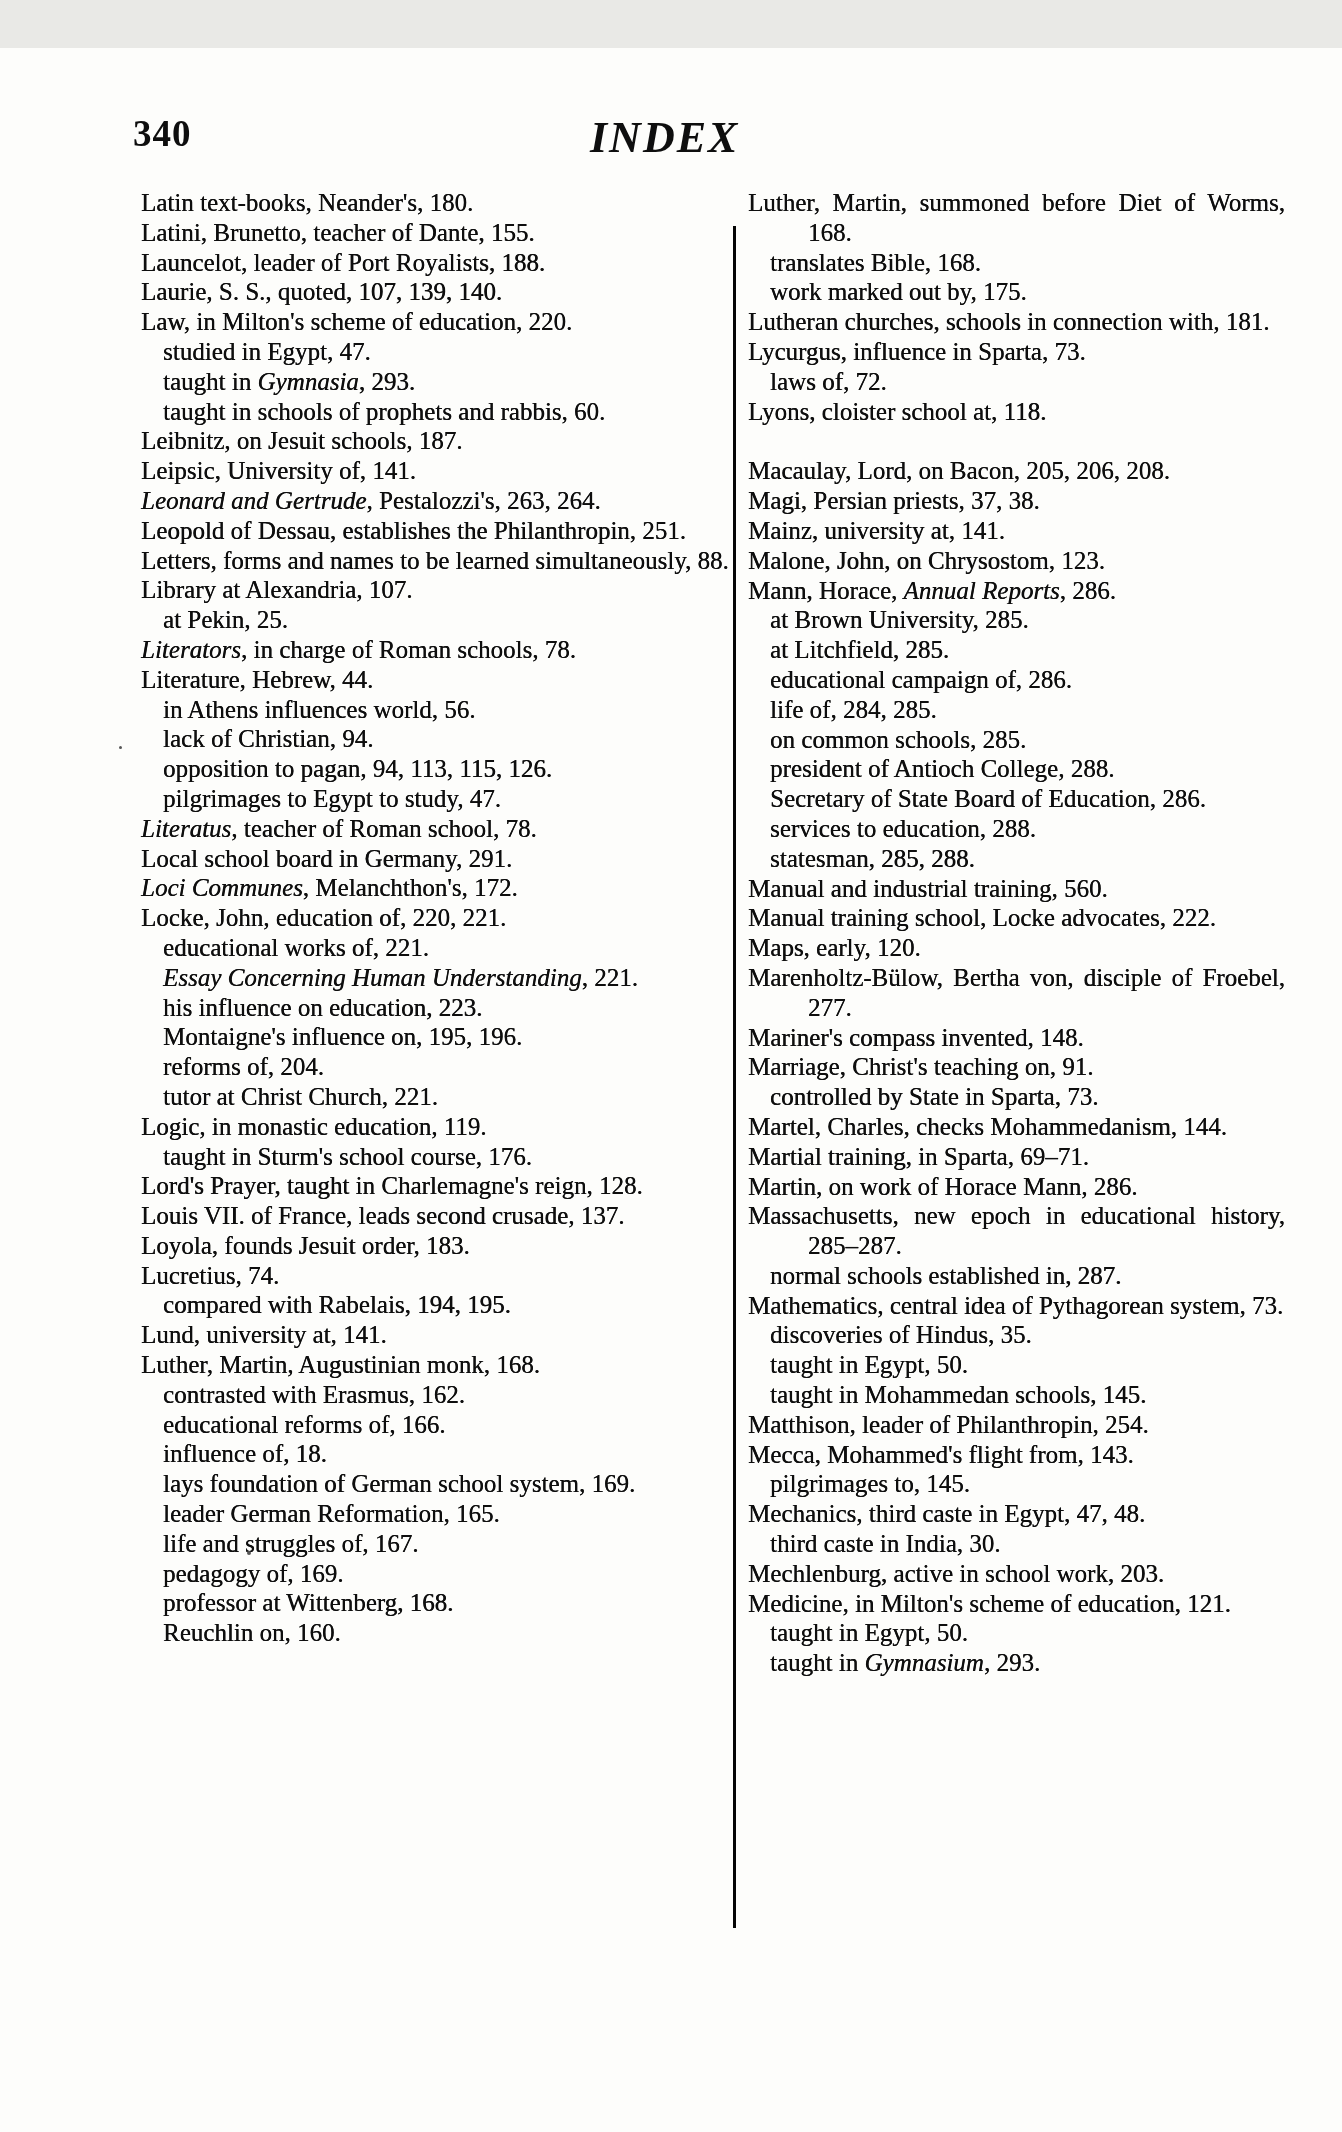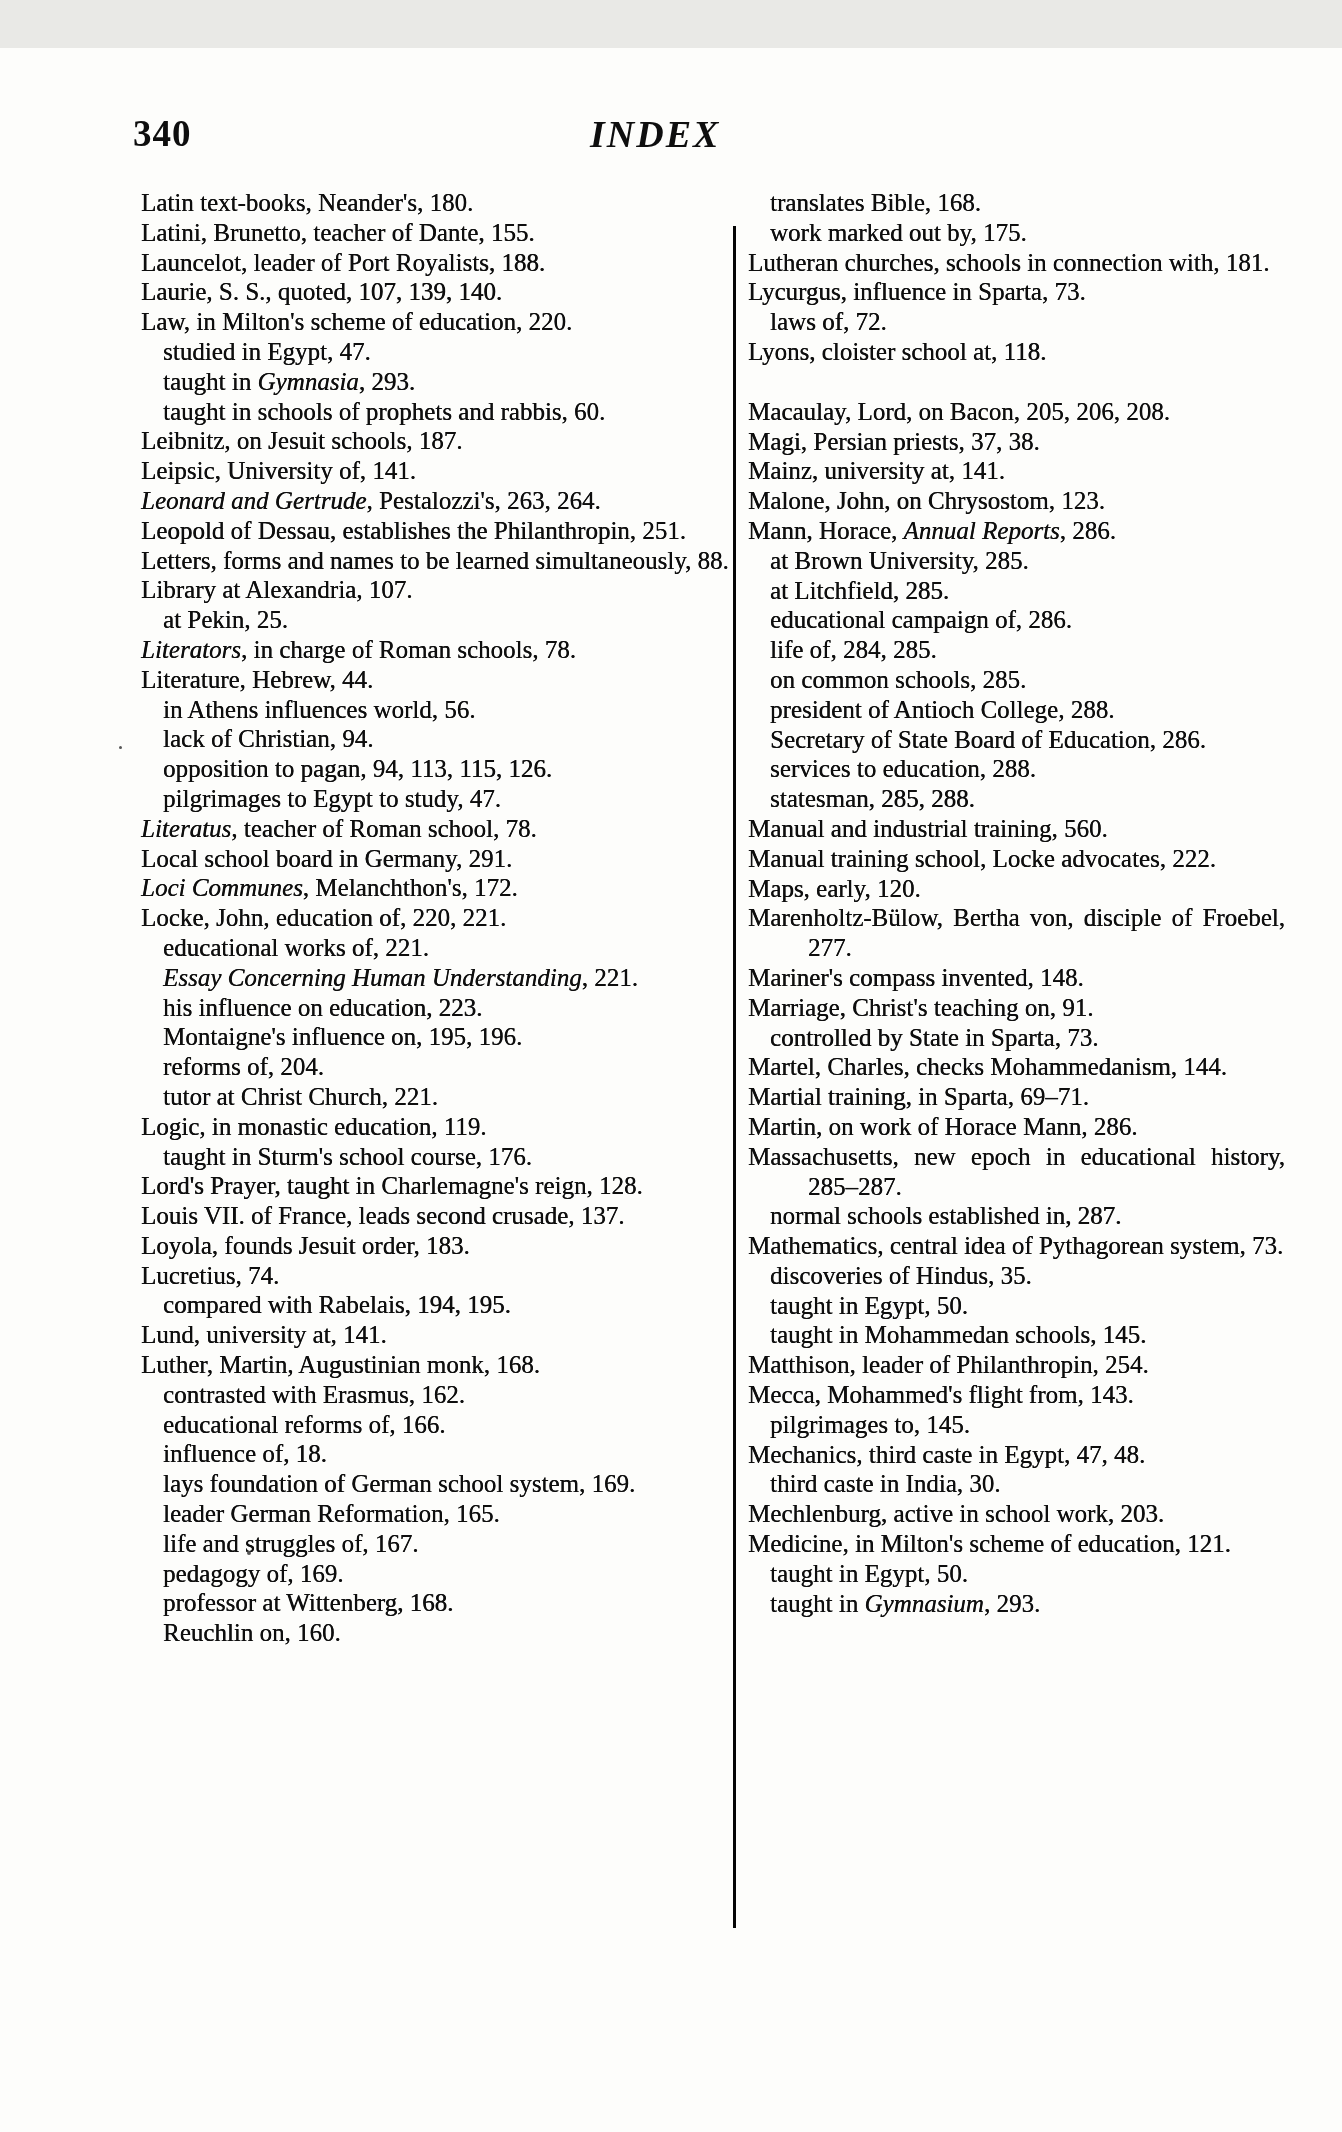--- a/index.html
+++ b/index.html
@@ -11,21 +11,21 @@
   .page {
     position:relative; width:1342px; height:2132px;
     background:#fdfdfb; color:#0e0e0e; overflow:hidden;margin-top:48px;
   }
   .pagenum {
     position:absolute; left:133px; top:64px;
     font-size:37px; font-weight:bold; letter-spacing:1px;
   }
   .booktitle {
     position:absolute; left:590px; top:64px;
-    font-size:38px; font-weight:bold; font-style:italic; letter-spacing:2px;
+    font-size:44px; font-weight:bold; font-style:italic; letter-spacing:2px;
   }
   .textblock { position:absolute; left:133px; top:140px; width:1152px; }
   .col { position:absolute; top:0; }
   .col-left  { left:8px;    width:589px; }
   .col-right { left:615px; width:537px; }
   .divider {
     position:absolute; left:600px; top:38px; width:3px; height:1702px;
     background:#050505;
   }
   p.entry {
@@ -97,20 +97,21 @@
         <p class="entry sub"><span>influence of, 18.</span></p>
         <p class="entry sub"><span>lays foundation of German school system, 169.</span></p>
         <p class="entry sub"><span>leader German Reformation, 165.</span></p>
         <p class="entry sub"><span>life and struggles of, 167.</span></p>
         <p class="entry sub"><span>pedagogy of, 169.</span></p>
         <p class="entry sub"><span>professor at Wittenberg, 168.</span></p>
         <p class="entry sub"><span>Reuchlin on, 160.</span></p>
       </div>
     <div class="divider"></div>
     <div class="col col-right">
+        <p class="entry main"><span>Luther, Martin, summoned before Diet of Worms, 168.</span></p>
         <p class="entry sub"><span>translates Bible, 168.</span></p>
         <p class="entry sub"><span>work marked out by, 175.</span></p>
         <p class="entry main"><span>Lutheran churches, schools in connection with, 181.</span></p>
         <p class="entry main"><span>Lycurgus, influence in Sparta, 73.</span></p>
         <p class="entry sub"><span>laws of, 72.</span></p>
         <p class="entry main"><span>Lyons, cloister school at, 118.</span></p>
         <div class="gap"></div>
         <p class="entry main"><span>Macaulay, Lord, on Bacon, 205, 206, 208.</span></p>
         <p class="entry main"><span>Magi, Persian priests, 37, 38.</span></p>
         <p class="entry main"><span>Mainz, university at, 141.</span></p>

